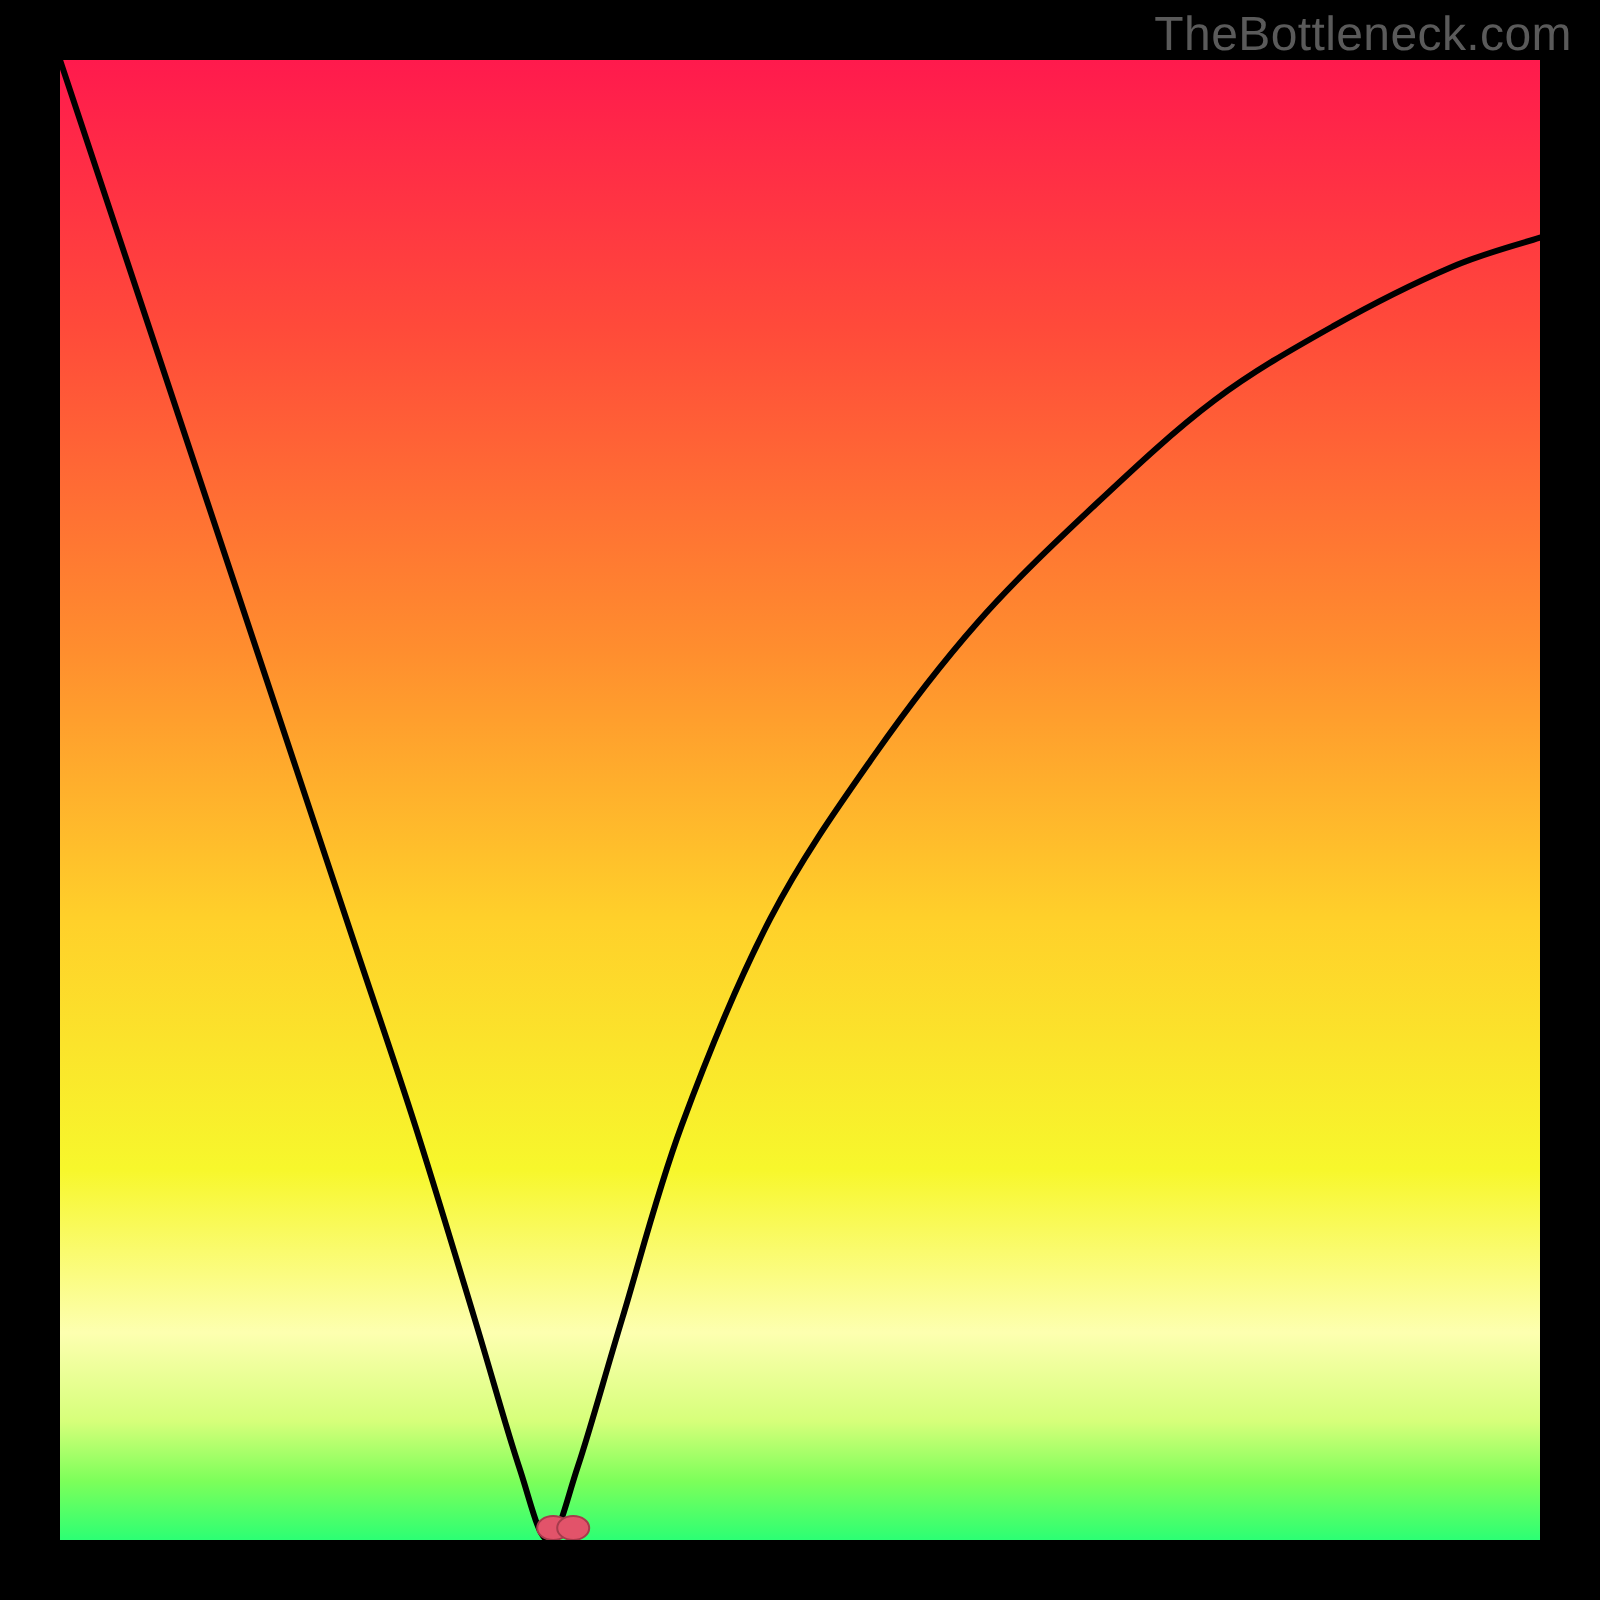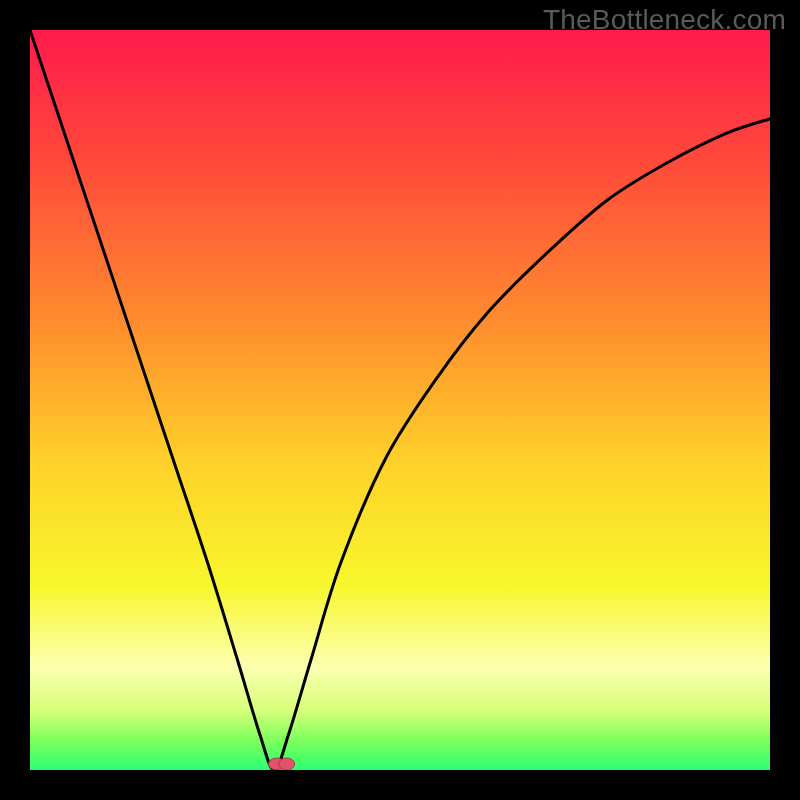--- a/index.html
+++ b/index.html
@@ -15,21 +15,21 @@
     position: relative;
     width: 800px;
     height: 800px;
     background: #000000;
   }
   .watermark {
     position: absolute;
     top: 4px;
     right: 14px;
     color: #5a5a5a;
-    font-size: 28px;
+    font-size: 24px;
     font-weight: 500;
     letter-spacing: 0.2px;
     user-select: none;
   }
   .plot-area {
     position: absolute;
     left: 30px;
     top: 30px;
     width: 740px;
     height: 740px;

